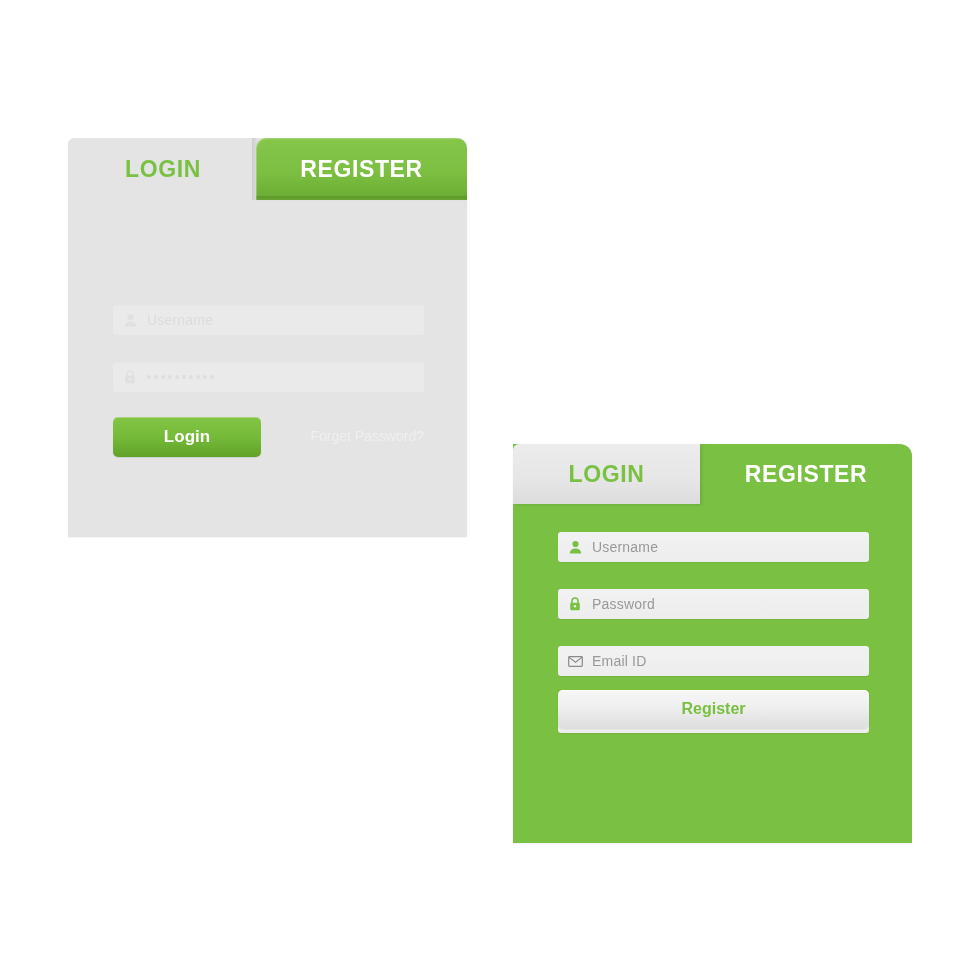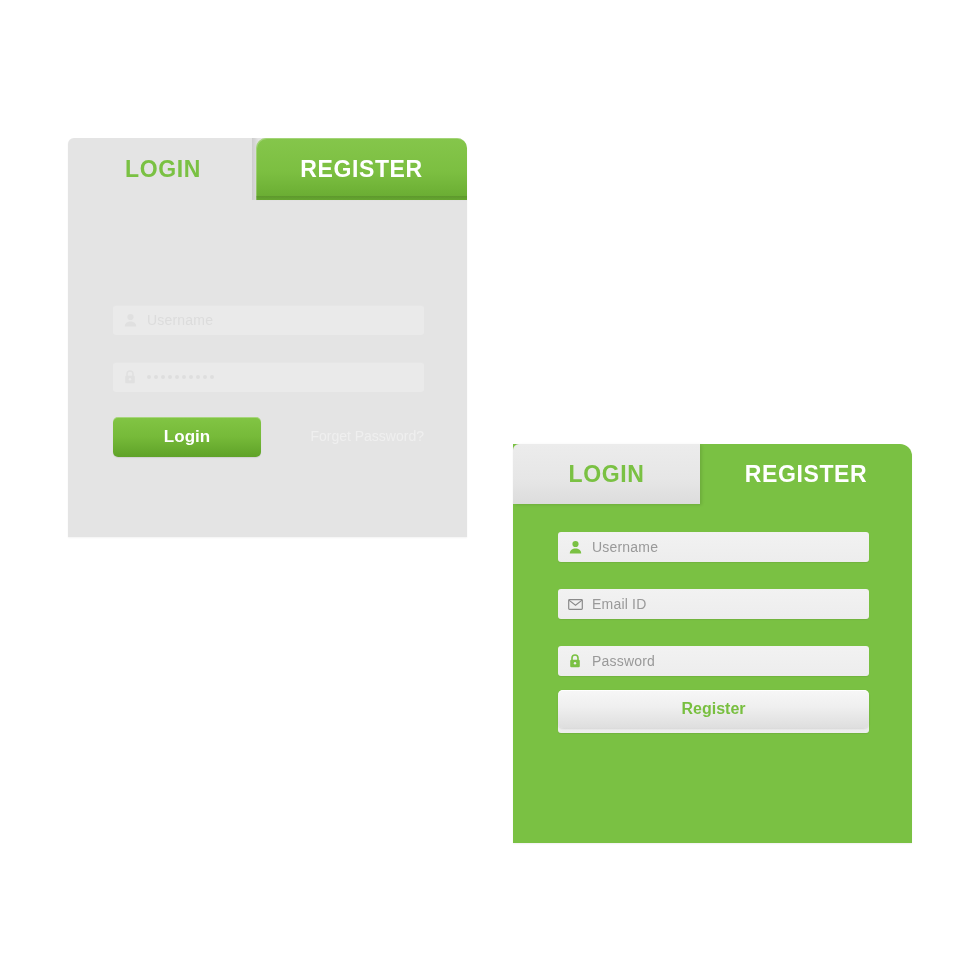--- a/index.html
+++ b/index.html
@@ -312,41 +312,41 @@
         <svg width="13" height="14" viewBox="0 0 13 14" aria-hidden="true">
           <circle cx="6.5" cy="4" r="3.1" fill="#7ac143"></circle>
           <path d="M0.8 13.5c0-3.2 2.6-5 5.7-5s5.7 1.8 5.7 5z" fill="#7ac143"></path>
         </svg>
       </span>
       <span class="f-text">Username</span>
     </div>
 
     <div class="solid-field">
       <span class="f-icon">
-        <svg width="15" height="11" viewBox="0 0 15 11" aria-hidden="true">
-          <rect x="0.7" y="0.7" width="13.6" height="9.6" rx="0.8" fill="none" stroke="#8a8a8a" stroke-width="1.2"></rect>
-          <path d="M0.9 1.1L7.5 6.2 14.1 1.1" fill="none" stroke="#8a8a8a" stroke-width="1.2"></path>
-        </svg>
-      </span>
-      <span class="f-text">Email ID</span>
-    </div>
-
-    <div class="solid-field">
-      <span class="f-icon">
         <svg width="12" height="14" viewBox="0 0 12 14" aria-hidden="true">
           <path d="M3 6V4a3 3 0 0 1 6 0v2" fill="none" stroke="#7ac143" stroke-width="1.6"></path>
           <rect x="1.2" y="5.8" width="9.6" height="7.4" rx="1.2" fill="#7ac143"></rect>
           <circle cx="6" cy="9.2" r="1.2" fill="#eeeeee"></circle>
         </svg>
       </span>
       <span class="f-text">Password</span>
     </div>
 
     <div class="solid-field">
       <span class="f-icon">
+        <svg width="15" height="11" viewBox="0 0 15 11" aria-hidden="true">
+          <rect x="0.7" y="0.7" width="13.6" height="9.6" rx="0.8" fill="none" stroke="#8a8a8a" stroke-width="1.2"></rect>
+          <path d="M0.9 1.1L7.5 6.2 14.1 1.1" fill="none" stroke="#8a8a8a" stroke-width="1.2"></path>
+        </svg>
+      </span>
+      <span class="f-text">Email ID</span>
+    </div>
+
+    <div class="solid-field">
+      <span class="f-icon">
         <svg width="12" height="14" viewBox="0 0 12 14" aria-hidden="true">
           <path d="M3 6V4a3 3 0 0 1 6 0v2" fill="none" stroke="#7ac143" stroke-width="1.6"></path>
           <rect x="1.2" y="5.8" width="9.6" height="7.4" rx="1.2" fill="#7ac143"></rect>
           <circle cx="6" cy="9.2" r="1.2" fill="#eeeeee"></circle>
         </svg>
       </span>
       <span class="f-text">Confirm Password</span>
     </div>
 
   </div>

